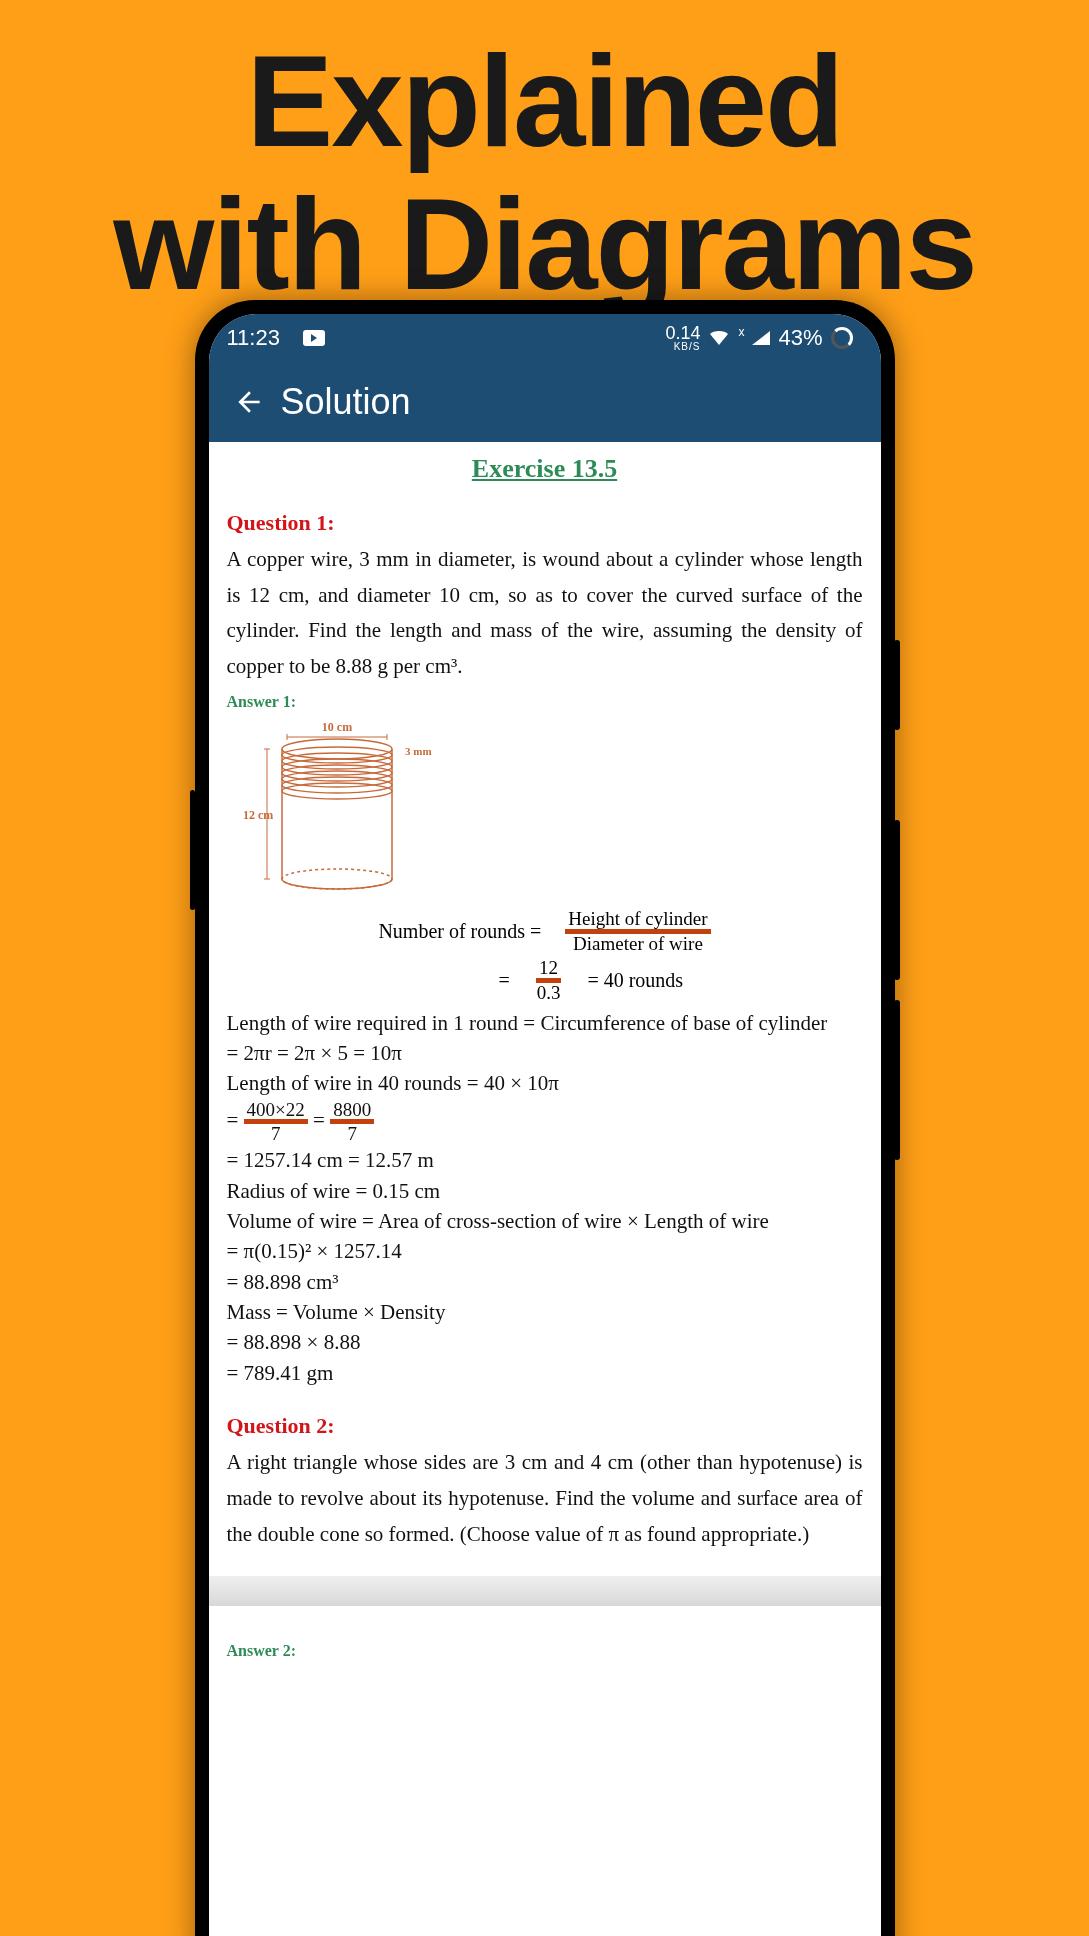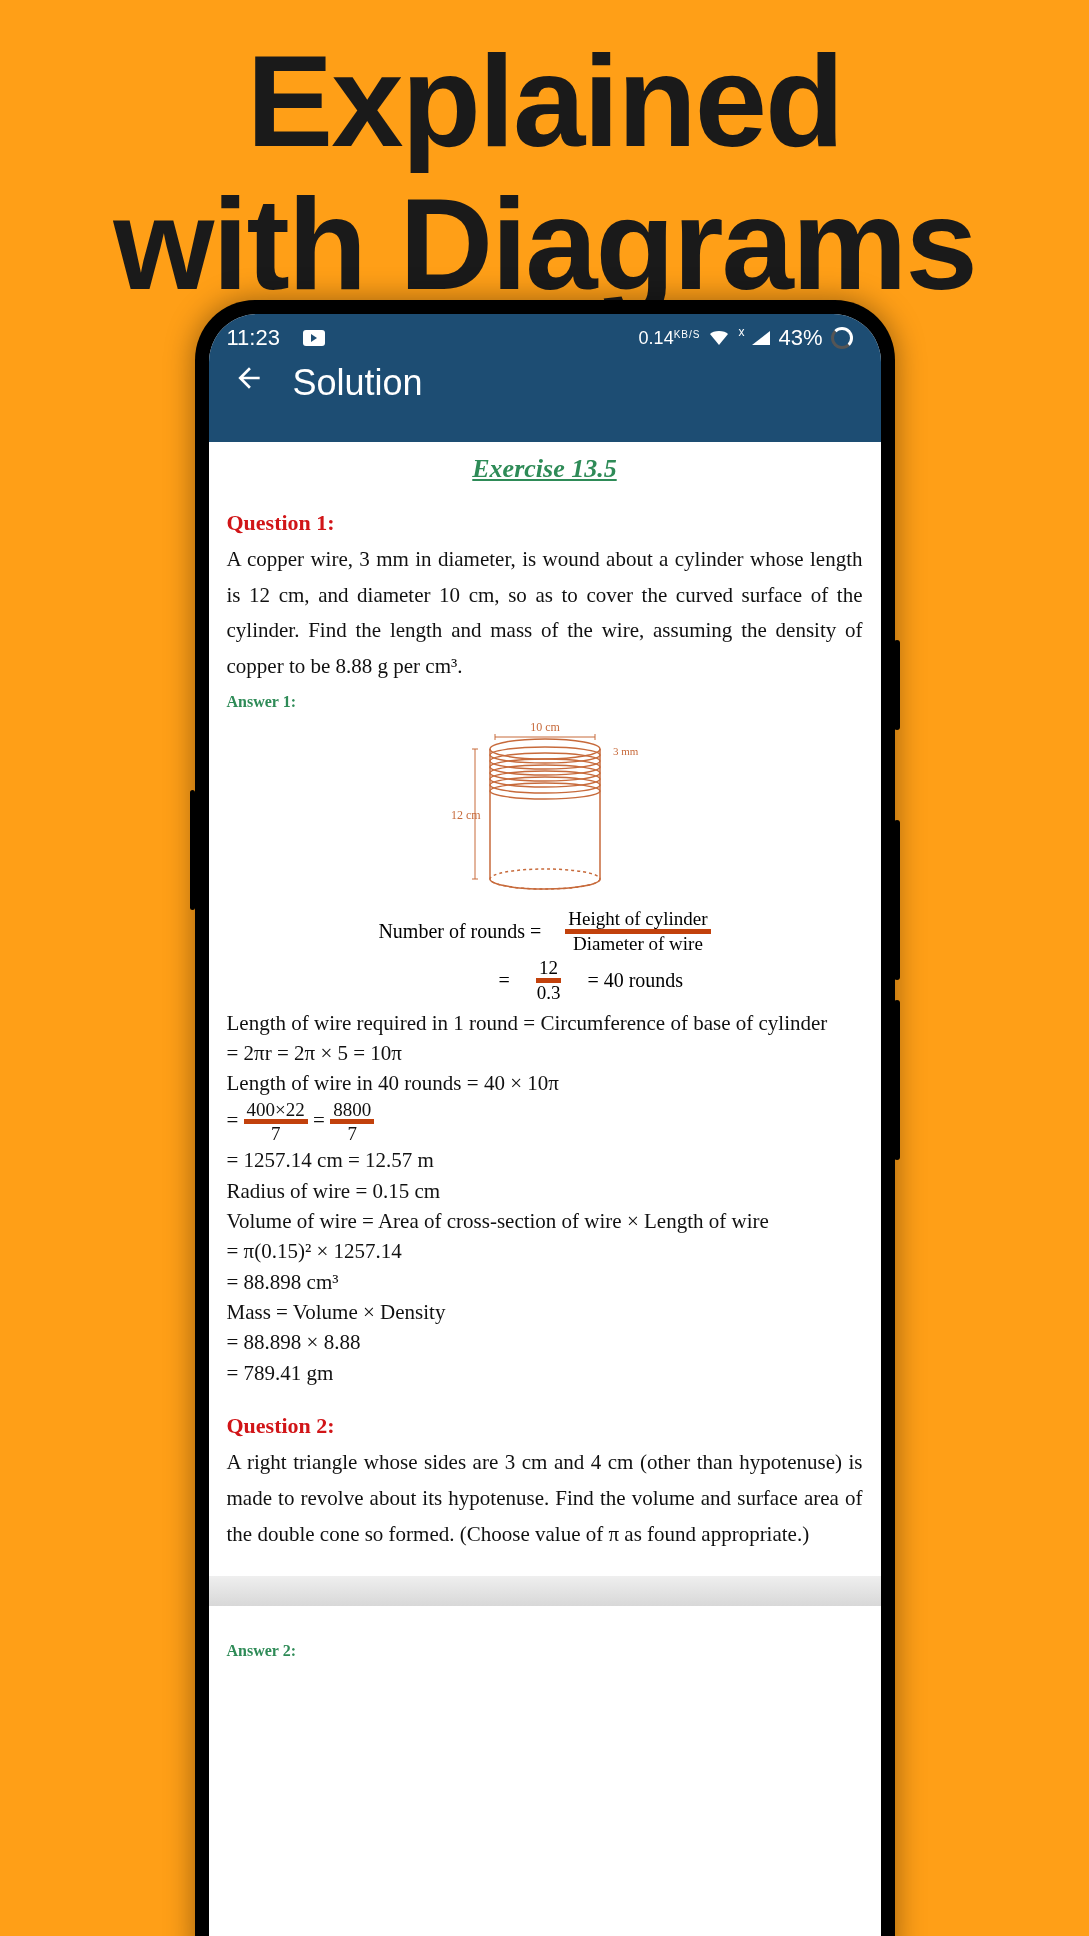--- a/index.html
+++ b/index.html
@@ -63,58 +63,58 @@
 .status-left { display: flex; align-items: center; gap: 23px; }
 .status-right { display: flex; align-items: center; gap: 8px; }
 .play-icon {
   width: 22px; height: 16px; background: #fff; border-radius: 3px;
   display: flex; align-items: center; justify-content: center; position: relative;
 }
 .play-icon::after {
   content: ''; border-left: 6px solid #1d4d73; border-top: 4px solid transparent;
   border-bottom: 4px solid transparent;
 }
-.kb-block { display: flex; align-items: flex-start; line-height: 0.9; }
+.kb-block { display: flex; flex-direction: column; align-items: flex-end; line-height: 0.9; }
 .kb-top { font-size: 18px; }
 .kb-bot { font-size: 10px; letter-spacing: 1px; }
 .wifi-icon { font-size: 20px; }
 .signal-bar {
   width: 0; height: 0; border-right: 18px solid #fff; border-top: 14px solid transparent;
   position: relative;
 }
 .signal-x { font-size: 12px; position: relative; top: -6px; }
 .bat-circle {
   width: 22px; height: 22px; border: 3px solid #555; border-top-color:#fff;
   border-right-color:#fff; border-radius: 50%;
 }
 .app-bar {
   background: #1d4d73;
   color: #fff;
   height: 80px;
   display: flex;
+  align-items: center;
   padding: 0 24px;
-  gap: 28px;
+  gap: 16px;
 }
 .back-arrow {
   width: 32px; height: 32px; cursor: pointer; position: relative;
 }
 .back-arrow svg { width: 100%; height: 100%; }
 .app-title { font-size: 36px; font-weight: 400; }
 .content {
   background: #fff;
   padding: 12px 18px 40px;
   height: calc(100% - 128px);
   overflow: hidden;
   font-family: "Times New Roman", Times, serif;
 }
 .exercise-title {
   text-align: center;
   color: #2e8b57;
   font-weight: 700;
-  font-style: italic;
   font-size: 26px;
   text-decoration: underline;
   margin-bottom: 26px;
 }
 .question-label {
   color: #d11518;
   font-weight: 700;
   font-size: 22px;
   margin: 10px 0 6px;
 }
@@ -126,22 +126,22 @@
   color: #111;
 }
 .answer-label {
   color: #2e8b57;
   font-weight: 700;
   font-size: 16px;
   margin: 6px 0 8px;
 }
 .diagram {
   display: flex;
-  justify-content: center;
   margin: 4px 0 10px;
+  font-weight: bold;
 }
 .diag-svg { width: 220px; height: 180px; }
 .body-line {
   font-size: 21px;
   line-height: 1.35;
   color: #111;
   margin: 2px 0;
 }
 .formula-block {
   display: flex;

